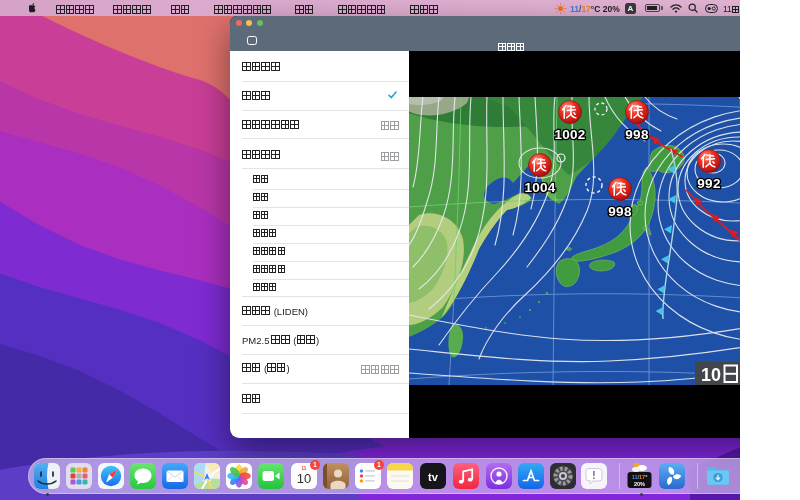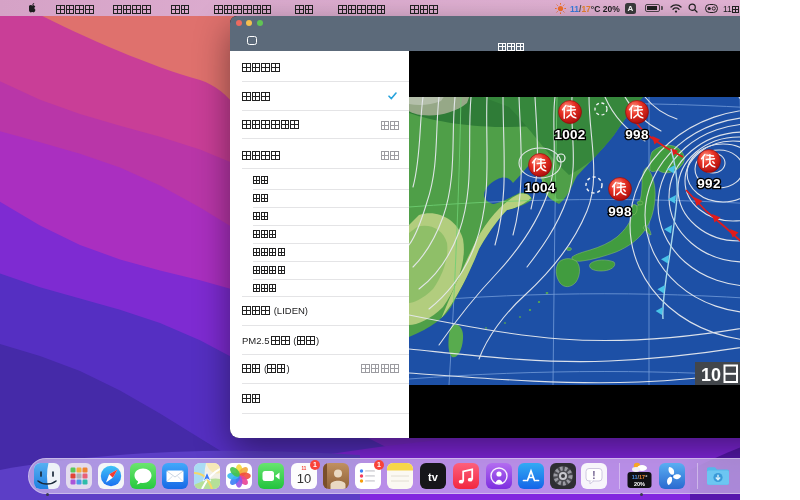--- a/index.html
+++ b/index.html
@@ -4,21 +4,21 @@
 html,body{width:800px;height:500px;overflow:hidden;font-family:"Liberation Sans",sans-serif}
 #scr{position:relative;width:740px;height:500px;overflow:hidden}
 .abs{position:absolute}
 
 .k{display:inline-block;vertical-align:middle;position:relative;margin-right:1.2px}
 .k::before{content:"";position:absolute;inset:0;border:1px solid currentColor;
  background:linear-gradient(currentColor,currentColor) 50% 0/1px 100% no-repeat,
  linear-gradient(currentColor,currentColor) 0 50%/100% 1px no-repeat}
 .k{width:8.5px;height:9px;color:#222}
 .k.s{width:7px;height:7.5px}
-.row{position:absolute;display:flex;align-items:center;width:158px;height:10px}
+.row{position:absolute;display:flex;width:158px;height:10px}
 .row .sp{flex:1}
 .gray{color:#9c9ca1}
 .sep{position:absolute;height:1px;background:#e4e4e6}
 </style></head><body>
 <div id="scr">
 
 <svg class="abs" style="left:0;top:0" width="800" height="500" viewBox="0 0 800 500">
 <rect width="800" height="500" fill="#c93e97"></rect>
 <path d="M30,10 C90,40 150,66 200,80 C215,85 228,95 238,110 L800,110 L800,-5 L30,-5 Z" fill="#df716d"></path>
 <path d="M0,81.2 L40,99.7 80,114.1 120,125.8 160,136.8 200,149.6 240,166.0 280,186.6 320,210.5 360,235.6 400,259.4 440,280.0 480,296.4 520,309.2 560,320.2 600,331.8 640,346.3 680,364.8 720,387.3 760,412.0 800,436.8 L800,500 L0,500 Z" fill="#b936a8"></path>

